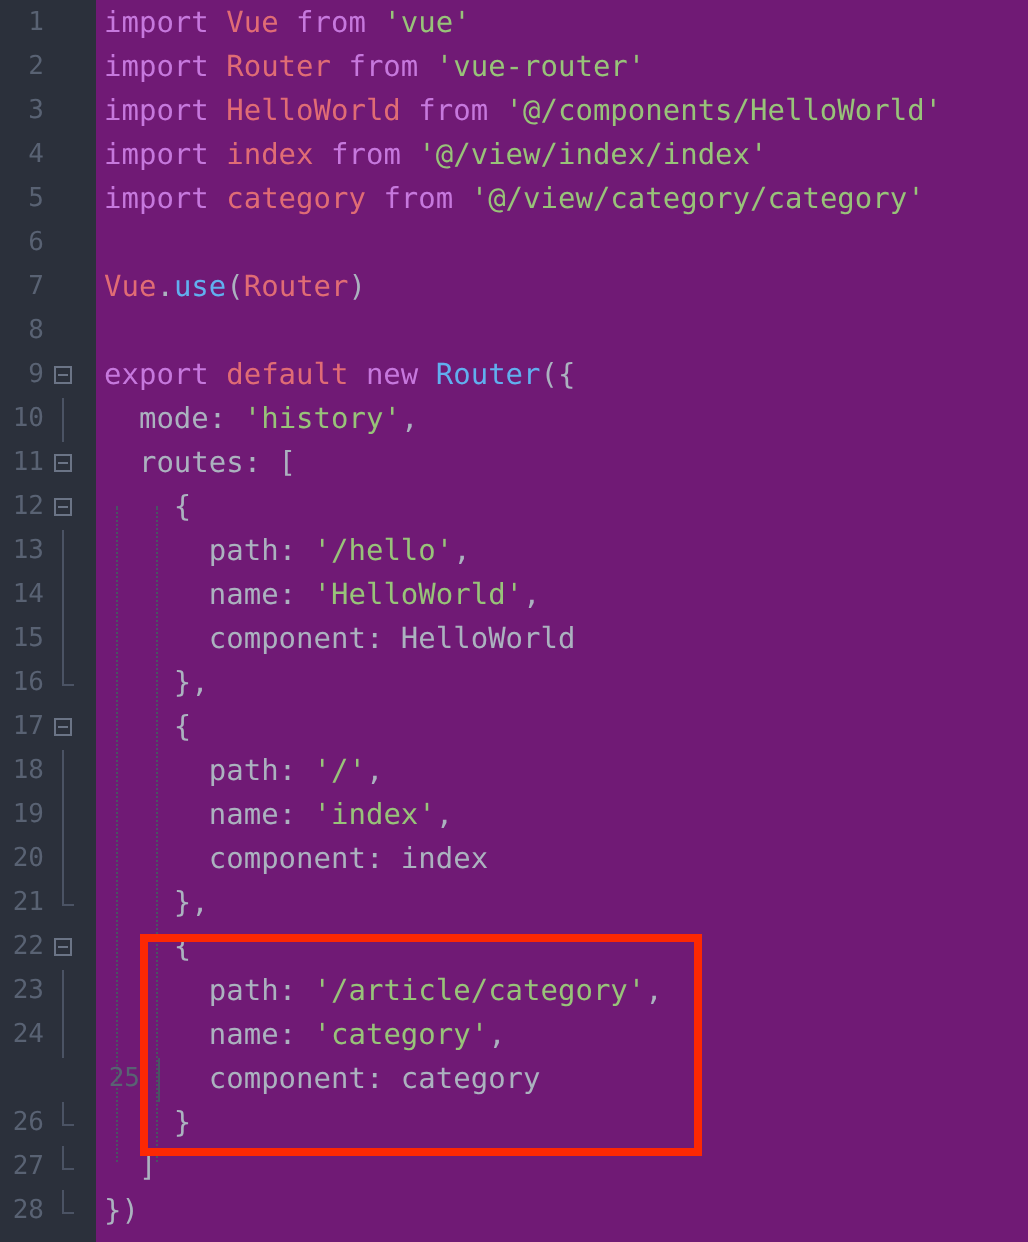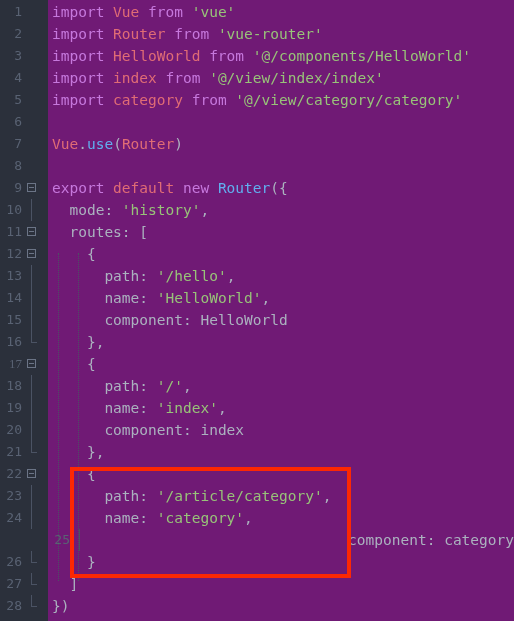--- a/index.html
+++ b/index.html
@@ -192,21 +192,21 @@
       </div>
       <div class="gutter-row" style="top: 309px;">
         <span class="lineno">15</span>
         <span class="fold-line"></span>
       </div>
       <div class="gutter-row" style="top: 331px;">
         <span class="lineno">16</span>
         <span class="fold-line half"></span>
         <span class="fold-tick"></span>
       </div>
-      <div class="gutter-row" style="top: 353px; font-family: Liberation Serif, serif;">
+      <div class="gutter-row" style="top: 353px;">
         <span class="lineno">17</span>
         <span class="fold-box"></span>
       </div>
       <div class="gutter-row" style="top: 375px;">
         <span class="lineno">18</span>
         <span class="fold-line"></span>
       </div>
       <div class="gutter-row" style="top: 397px;">
         <span class="lineno">19</span>
         <span class="fold-line"></span>
@@ -273,21 +273,21 @@
       <div class="code-line" style="top: 309px;"><span class="txt"><span class="t-prop">      component</span><span class="t-punc">: </span><span class="t-plain">HelloWorld</span></span></div>
       <div class="code-line" style="top: 331px;"><span class="txt"><span class="t-punc">    },</span></span></div>
       <div class="code-line" style="top: 353px;"><span class="txt"><span class="t-punc">    {</span></span></div>
       <div class="code-line" style="top: 375px;"><span class="txt"><span class="t-prop">      path</span><span class="t-punc">: </span><span class="t-str">'/'</span><span class="t-punc">,</span></span></div>
       <div class="code-line" style="top: 397px;"><span class="txt"><span class="t-prop">      name</span><span class="t-punc">: </span><span class="t-str">'index'</span><span class="t-punc">,</span></span></div>
       <div class="code-line" style="top: 419px;"><span class="txt"><span class="t-prop">      component</span><span class="t-punc">: </span><span class="t-plain">index</span></span></div>
       <div class="code-line" style="top: 441px;"><span class="txt"><span class="t-punc">    },</span></span></div>
       <div class="code-line" style="top: 463px;"><span class="txt"><span class="t-punc">    {</span></span></div>
       <div class="code-line" style="top: 485px;"><span class="txt"><span class="t-prop">      path</span><span class="t-punc">: </span><span class="t-str">'/article/category'</span><span class="t-punc">,</span></span></div>
       <div class="code-line" style="top: 507px;"><span class="txt"><span class="t-prop">      name</span><span class="t-punc">: </span><span class="t-str">'category'</span><span class="t-punc">,</span></span></div>
-      <div class="code-line" style="top: 529px; text-align: right;"><span class="txt"><span class="t-prop">      component</span><span class="t-punc">: </span><span class="t-plain">category</span></span></div>
+      <div class="code-line" style="top: 529px;"><span class="txt"><span class="t-prop">      component</span><span class="t-punc">: </span><span class="t-plain">category</span></span></div>
       <div class="code-line" style="top: 551px;"><span class="txt"><span class="t-punc">    }</span></span></div>
       <div class="code-line" style="top: 573px;"><span class="txt"><span class="t-punc">  ]</span></span></div>
       <div class="code-line" style="top: 595px;"><span class="txt"><span class="t-punc">})</span></span></div>
     </div>
 
   <div class="annotation-box" id="annotation-box" style="left: 70px; top: 467px; width: 281px; height: 111px; border-color: rgb(252, 40, 3);"></div>
 
 </div>
 
 </body></html>

